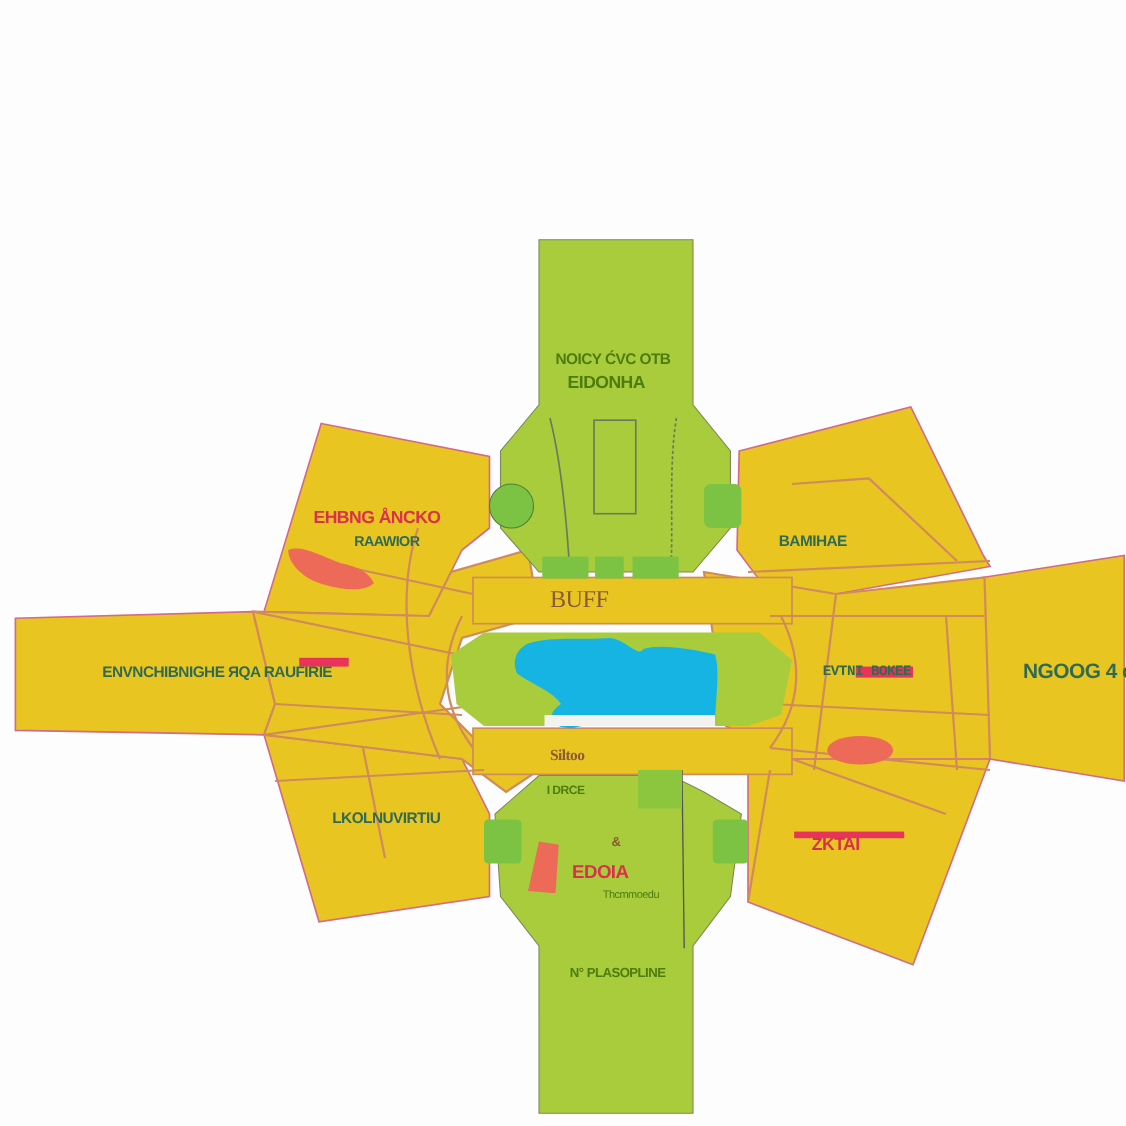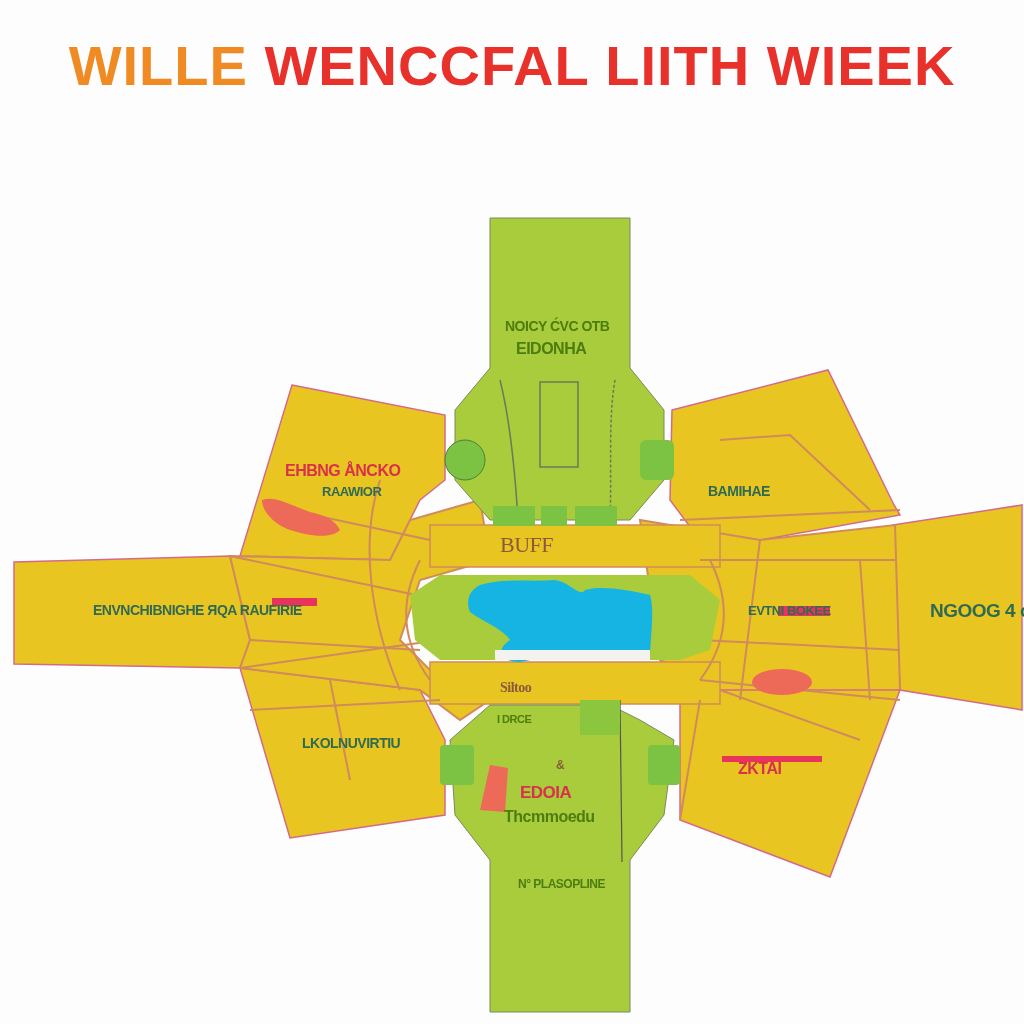--- a/index.html
+++ b/index.html
@@ -59,24 +59,20 @@
     .lbl.green { color: #2f6b52; }
     .lbl.dark { color: #4d7c0f; }
     .lbl.red { color: #d9314b; }
     .lbl.brown { color: #8a5a3a; }
   </style>
 </head>
 <body>
 
 <div class="page">
 
-  <div class="title">
-    <span class="w1">WILLE</span>
-    <span class="w2">WENCCFAL LIITH WIEEK</span>
-  </div>
 
   <svg class="map" width="1024" height="1024" viewBox="0 0 1024 1024">
 
     <polygon points="14,562 230,556 250,640 240,668 14,664" fill="#e9c522" stroke="#d46a8a" stroke-width="1.5"></polygon>
 
     <polygon points="292,385 445,415 445,480 420,500 390,560 240,556" fill="#e9c522" stroke="#d46a8a" stroke-width="1.5"></polygon>
 
     <polygon points="240,668 420,690 445,740 445,815 290,838" fill="#e9c522" stroke="#d46a8a" stroke-width="1.5"></polygon>
 
     <polygon points="230,556 390,560 410,520 480,500 490,560 420,580 400,640 440,680 490,700 460,720 420,690 240,668 250,640" fill="#e9c522" stroke="#d08a5c" stroke-width="2"></polygon>
@@ -141,31 +137,31 @@
     <rect x="722" y="756" width="100" height="6" fill="#e8335a"></rect>
     <rect x="272" y="598" width="45" height="8" fill="#e8335a"></rect>
   </svg>
 
   <div class="lbl dark" style="left:505px; top:318px; font-size:14px;">NOICY ĆVC OTB</div>
   <div class="lbl dark" style="left:516px; top:340px; font-size:16px;">EIDONHA</div>
 
   <div class="lbl dark" style="left:497px; top:713px; font-size:11px;">I DRCE</div>
   <div class="lbl brown" style="left:556px; top:758px; font-size:12px;">&amp;</div>
   <div class="lbl red" style="left:520px; top:783px; font-size:17px;">EDOIA</div>
-  <div class="lbl dark" style="left:504px; top:808px; font-size:16px; font-weight:bold;">Thcmmoedu</div>
+  <div class="lbl dark" style="left:548px; top:808px; font-size:10px; font-weight:normal;">Thcmmoedu</div>
   <div class="lbl dark" style="left:518px; top:877px; font-size:12px;">N° PLASOPLINE</div>
 
   <div class="lbl red" style="left:285px; top:462px; font-size:16px;">EHBNG ÅNCKO</div>
   <div class="lbl green" style="left:322px; top:484px; font-size:13px;">RAAWIOR</div>
 
   <div class="lbl green" style="left:708px; top:483px; font-size:14px;">BAMIHAE</div>
 
   <div class="lbl green" style="left:93px; top:602px; font-size:14px;">ENVNCHIBNIGHE ЯQA RAUFIRIE</div>
 
-  <div class="lbl green" style="left:748px; top:603px; font-size:13px;">EVTNI BOKEE</div>
+  <div class="lbl green" style="left:748px; top:603px; font-size:13px;font-family:Liberation Mono, monospace;">EVTNI BOKEE</div>
 
   <div class="lbl green" style="left:930px; top:600px; font-size:19px;">NGOOG 4 o</div>
 
   <div class="lbl green" style="left:302px; top:735px; font-size:14px;">LKOLNUVIRTIU</div>
 
   <div class="lbl red" style="left:738px; top:760px; font-size:16px;">ZKTAI</div>
 
   <div class="lbl brown" style="left:500px; top:532px; font-size:22px; font-family:'Liberation Serif', serif; font-weight:normal;">BUFF</div>
 
   <div class="lbl brown" style="left:500px; top:680px; font-size:14px; font-family:'Liberation Serif', serif;">Siltoo</div>

